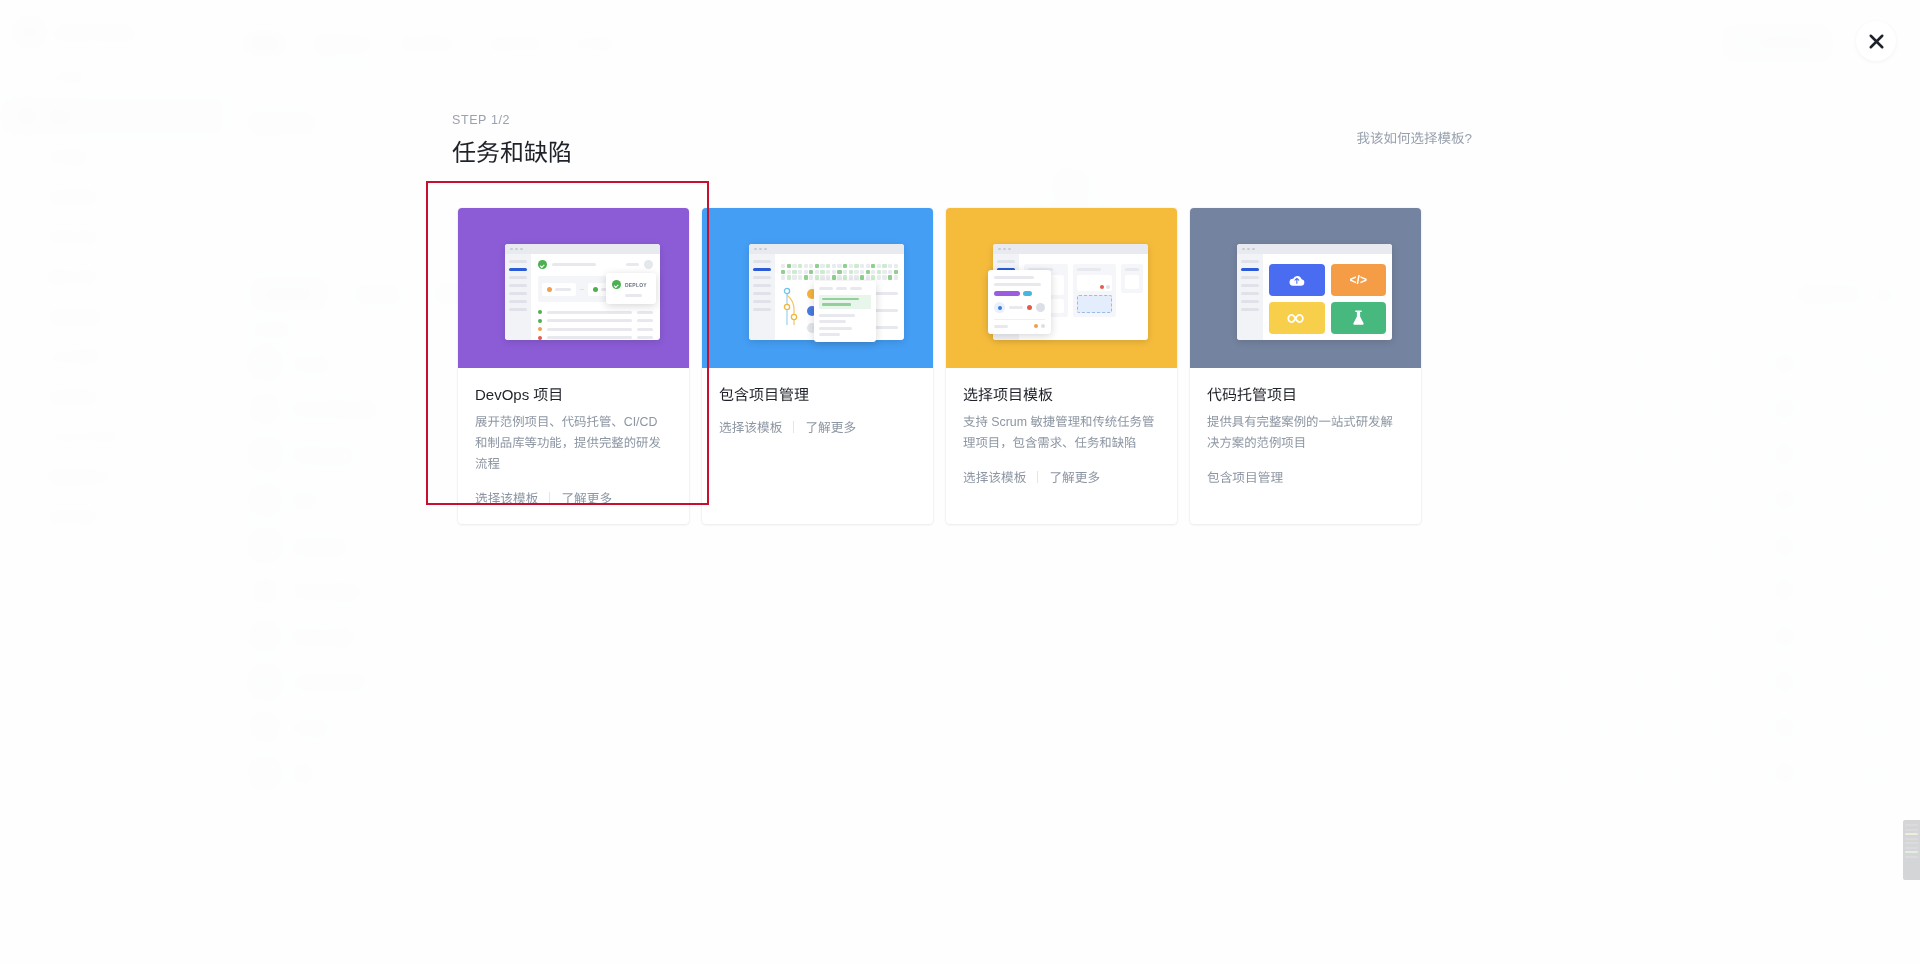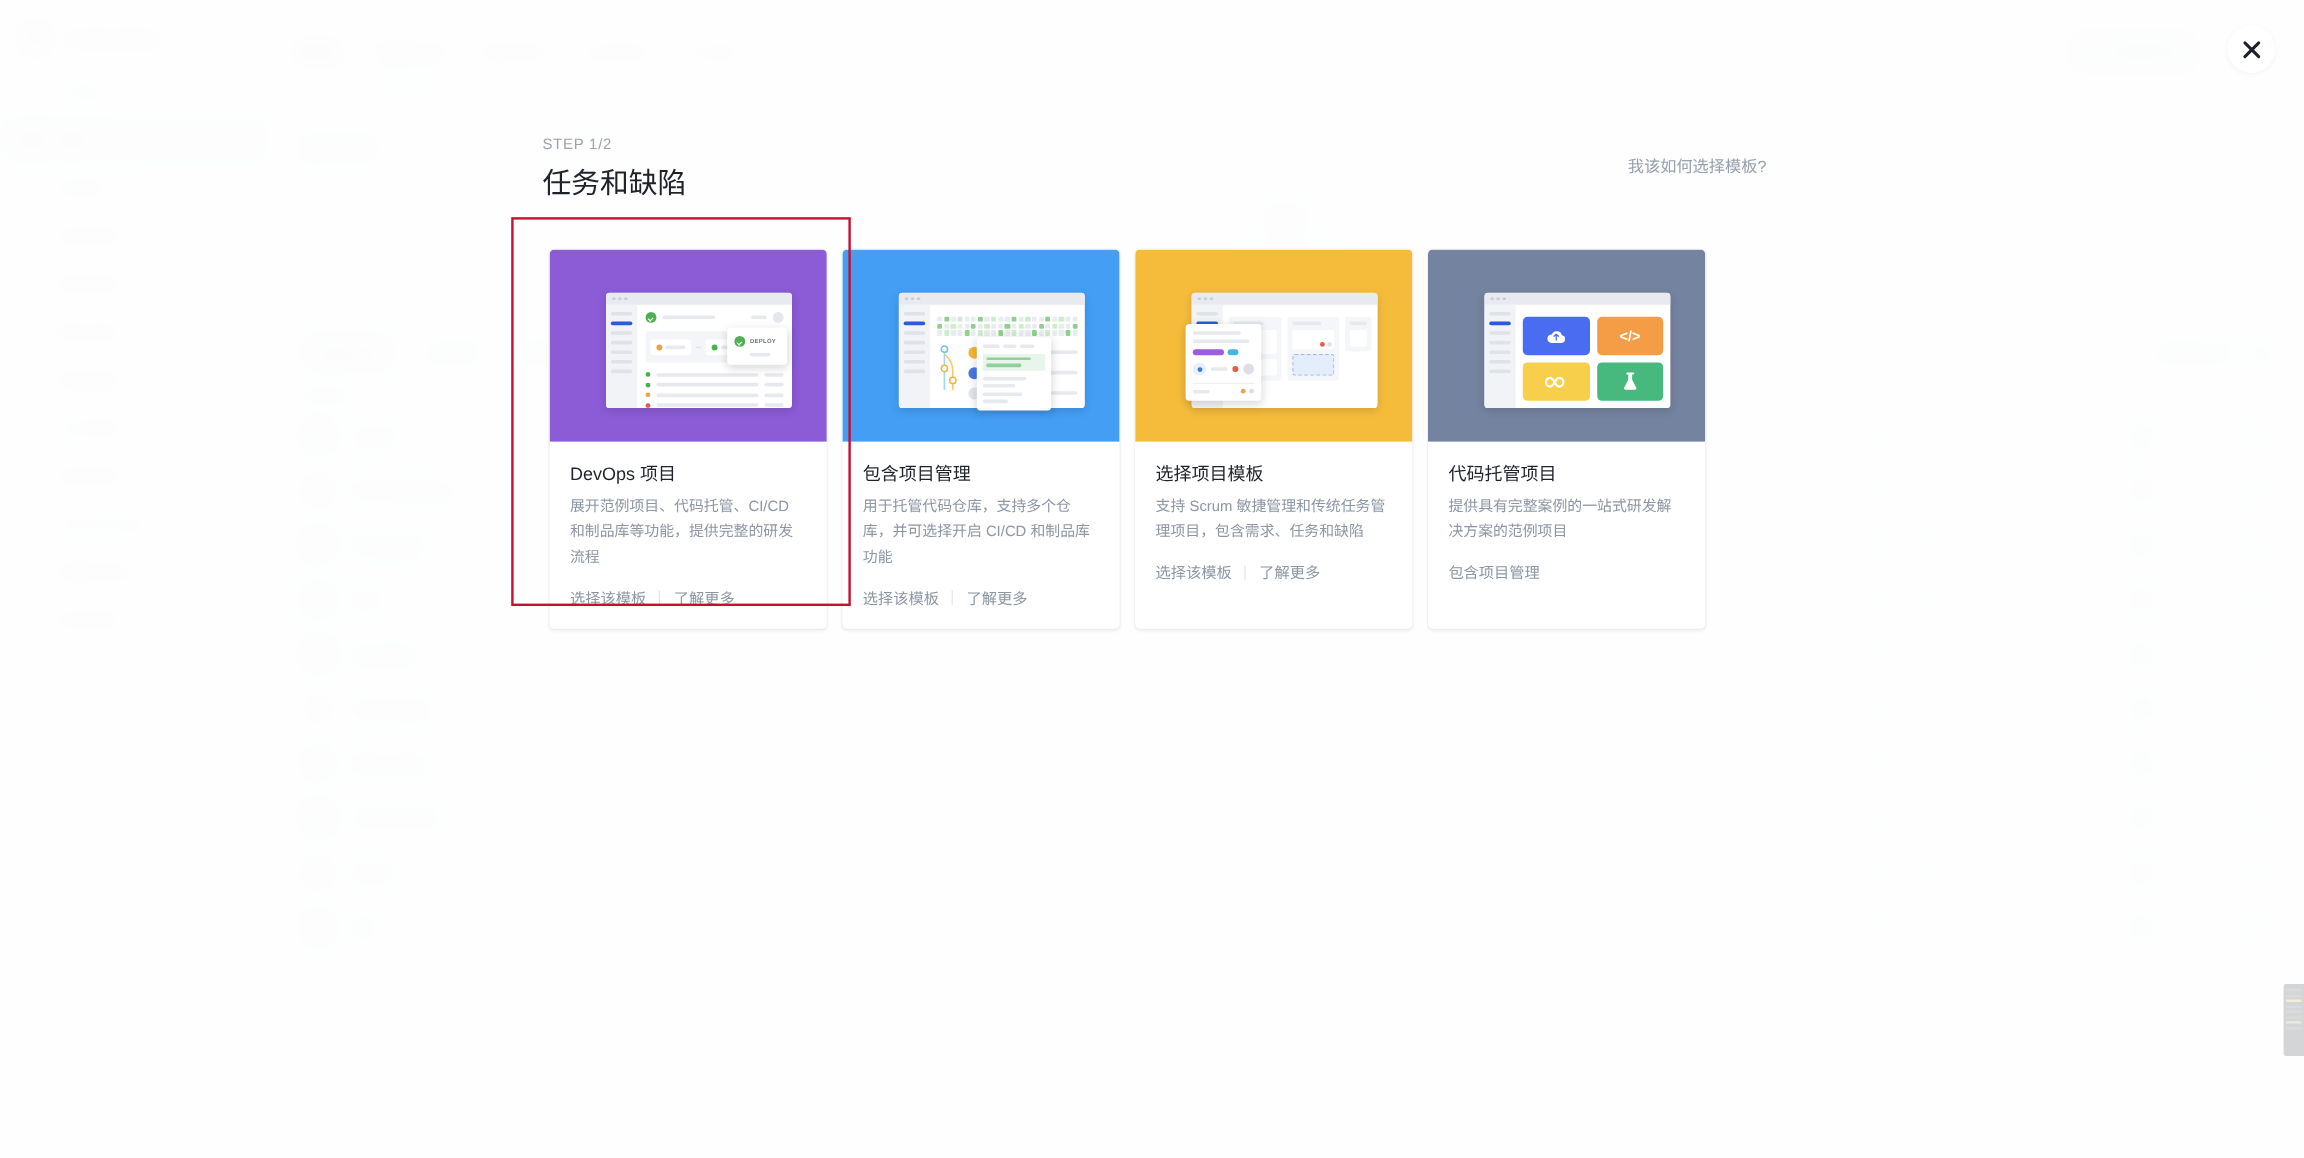--- a/index.html
+++ b/index.html
@@ -674,21 +674,20 @@
           <div style="margin-top:5px;display:flex;flex-direction:column;gap:3.5px">
             <span class="ln" style="width:70%"></span>
               <span class="ln" style="width:52%"></span>
             <span class="ln" style="width:64%"></span>
               <span class="ln" style="width:40%"></span>
           </div>
         </div>
       </div>
       <div class="card-body">
         <div class="card-title">包含项目管理</div>
-        <div class="card-desc">用于托管代码仓库，支持多个仓库，并可选择开启 CI/CD 和制品库功能</div>
         <div class="card-actions">
           <a>选择该模板</a>
           <span class="sep"></span>
           <a>了解更多</a>
         </div>
       </div>
     </div>
 
     <div class="card">
       <div class="thumb" id="thumb3" style="background: rgb(245, 188, 60);">

